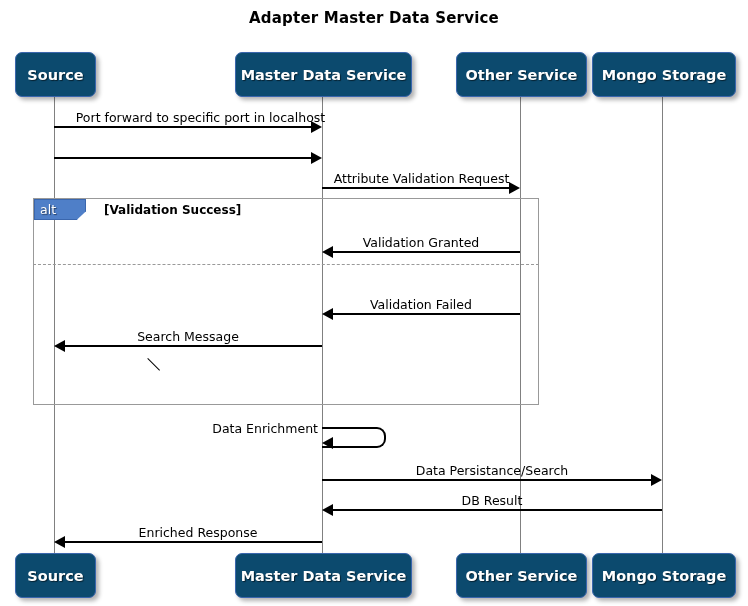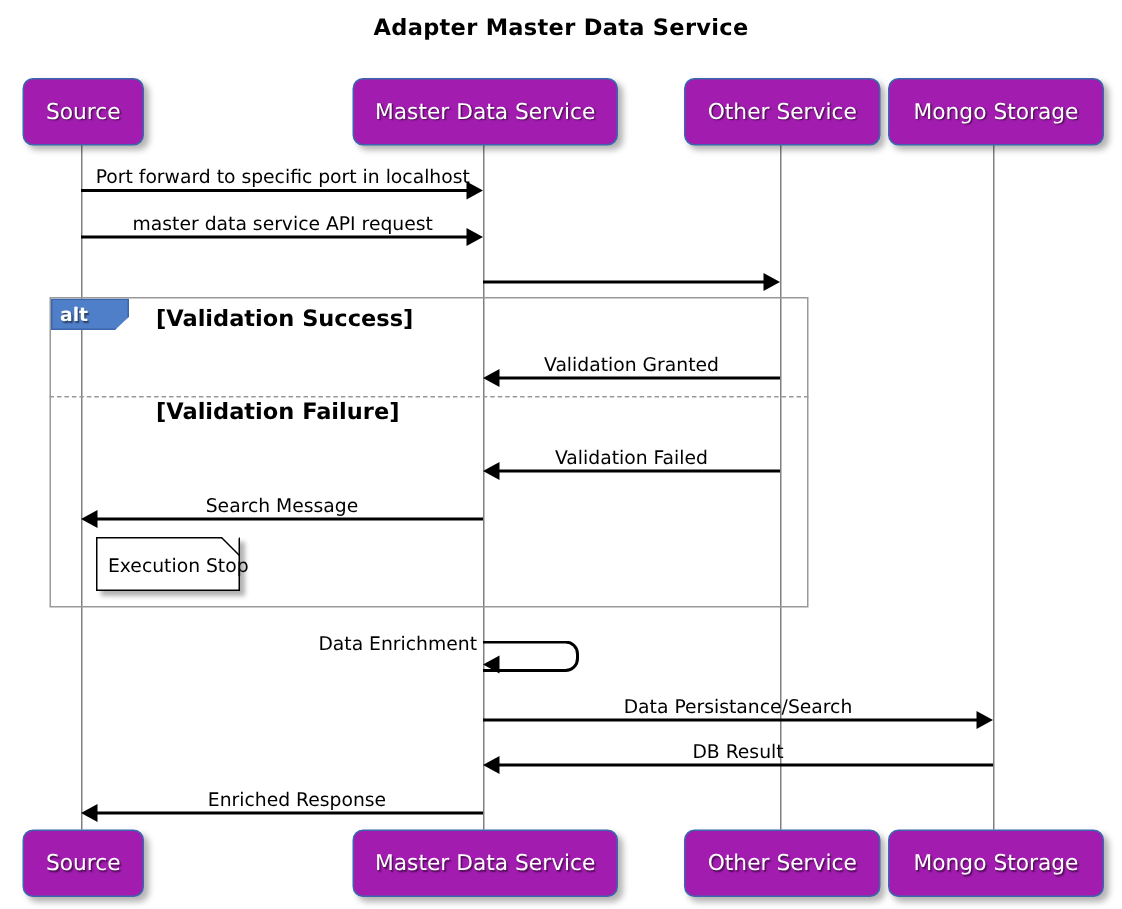--- a/index.html
+++ b/index.html
@@ -4,45 +4,45 @@
 <style>
   html,body{margin:0;padding:0;background:#ffffff;}
   body{width:748px;height:606px;position:relative;overflow:hidden;
        font-family:"DejaVu Sans","Liberation Sans",sans-serif;}
   #canvas{position:absolute;left:0;top:0;width:748px;height:606px;}
 
   .ttl{position:absolute;left:0;top:9px;width:748px;text-align:center;
        font-size:15px;font-weight:bold;color:#000;letter-spacing:.2px;}
 
   
-  .pbox{position:absolute;background:#a21caf;border:1px solid #3a66ad;border-radius:7px;
+  .pbox{position:absolute;background:#0c4a6e;border:1px solid #3a66ad;border-radius:7px;
         box-shadow:3px 3px 4px rgba(0,0,0,.30);
         display:flex;align-items:center;justify-content:center;
-        color:#ffffff;font-size:14.5px;font-weight:normal;
+        color:#ffffff;font-size:14.5px;font-weight:bold;
         text-shadow:1px 1px 1px rgba(0,0,0,.55);white-space:nowrap;}
 
   
   .life{position:absolute;width:1px;background:#808080;}
 
   
   .mline{position:absolute;height:0;border-top:2px solid #000;}
   .ahead{position:absolute;width:0;height:0;}
   .ahead.r{border-top:6px solid transparent;border-bottom:6px solid transparent;border-left:11px solid #000;}
   .ahead.l{border-top:6px solid transparent;border-bottom:6px solid transparent;border-right:11px solid #000;}
 
   .mlabel{position:absolute;font-size:12.5px;color:#000;white-space:nowrap;text-align:center;}
 
   
   .frag{position:absolute;border:1.5px solid #999999;background:transparent;box-sizing:border-box;}
   .fragtab{position:absolute;background:#4f7fc8;border:1px solid #3a66ad;
-           color:#fff;font-size:12.5px;font-weight:bold;
+           color:#fff;font-size:12.5px;font-weight:normal;
            padding:2px 6px 2px 5px;box-sizing:border-box;
            text-shadow:1px 1px 1px rgba(0,0,0,.5);
            clip-path:polygon(0 0,100% 0,100% 58%,82% 100%,0 100%);}
-  .fragcond{position:absolute;font-size:15px;font-weight:bold;color:#000;white-space:nowrap;}
+  .fragcond{position:absolute;font-size:12px;font-weight:bold;color:#000;white-space:nowrap;}
   .fragdiv{position:absolute;height:0;border-top:1.5px dashed #999999;}
 
   
   .note{position:absolute;background:#fff;border:1.5px solid #000;box-sizing:border-box;
         box-shadow:3px 3px 3px rgba(0,0,0,.30);
         font-size:12.5px;color:#000;display:flex;align-items:center;padding-left:7px;
         white-space:nowrap;}
   .notefold{position:absolute;width:0;height:0;
             border-left:12px solid #fff;border-bottom:12px solid transparent;
             border-top:0;pointer-events:none;}
@@ -62,46 +62,44 @@
 
   <div class="life" style="left:54px;top:95px;height:458px;"></div>
   <div class="life" style="left:322px;top:95px;height:458px;"></div>
   <div class="life" style="left:520px;top:95px;height:458px;"></div>
   <div class="life" style="left:662px;top:95px;height:458px;"></div>
 
   <div class="frag" style="left:33px;top:198px;width:506px;height:207px;"></div>
   <div class="fragtab" style="left:34px;top:199px;width:52px;height:21px;">alt</div>
   <div class="fragcond" style="left:104px;top:203px;">[Validation Success]</div>
   <div class="fragdiv" style="left:33px;top:264px;width:506px;"></div>
-  <div class="fragcond" style="left:104px;top:265px;">[Validation Failure]</div>
 
-  <div class="mlabel" style="left:55px;top:110px;width:267px;text-align:center;">Port forward to specific port in localhost</div>
+  <div class="mlabel" style="left:67px;top:110px;width:267px;text-align:center;">Port forward to specific port in localhost</div>
   <div class="mline" style="left:54px;top:126px;width:258px;"></div>
   <div class="ahead r" style="left:311px;top:121px;"></div>
 
-  <div class="mlabel" style="left:55px;top:141px;width:267px;">master data service API request</div>
   <div class="mline" style="left:54px;top:157px;width:258px;"></div>
   <div class="ahead r" style="left:311px;top:152px;"></div>
 
+  <div class="mlabel" style="left:323px;top:171px;width:197px;">Attribute Validation Request</div>
   <div class="mline" style="left:322px;top:187px;width:188px;"></div>
   <div class="ahead r" style="left:509px;top:182px;"></div>
 
   <div class="mlabel" style="left:322px;top:235px;width:198px;">Validation Granted</div>
   <div class="mline" style="left:332px;top:251px;width:188px;"></div>
   <div class="ahead l" style="left:322px;top:246px;"></div>
 
   <div class="mlabel" style="left:322px;top:297px;width:198px;">Validation Failed</div>
   <div class="mline" style="left:332px;top:313px;width:188px;"></div>
   <div class="ahead l" style="left:322px;top:308px;"></div>
 
   <div class="mlabel" style="left:54px;top:329px;width:268px;">Search Message</div>
   <div class="mline" style="left:64px;top:345px;width:258px;"></div>
   <div class="ahead l" style="left:54px;top:340px;"></div>
 
-  <div class="note" style="left:64px;top:358px;width:96px;height:36px;">Execution Stop</div>
   <div class="notefold" style="left:148px;top:358px;"></div>
   <div class="notefold-edge" style="left:148px;top:358px;width:17px;"></div>
 
   <div class="mlabel" style="left:178px;top:421px;width:140px;text-align:right;">Data Enrichment</div>
   <div class="selfloop" style="left:322px;top:427px;width:62px;height:17px;"></div>
   <div class="ahead l" style="left:322px;top:437px;"></div>
 
   <div class="mlabel" style="left:322px;top:463px;width:340px;">Data Persistance/Search</div>
   <div class="mline" style="left:322px;top:479px;width:330px;"></div>
   <div class="ahead r" style="left:651px;top:474px;"></div>

